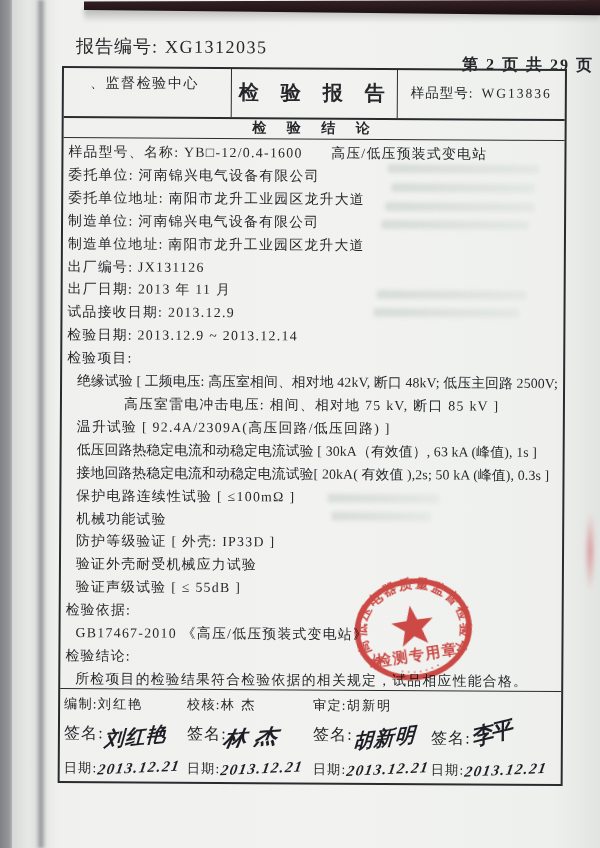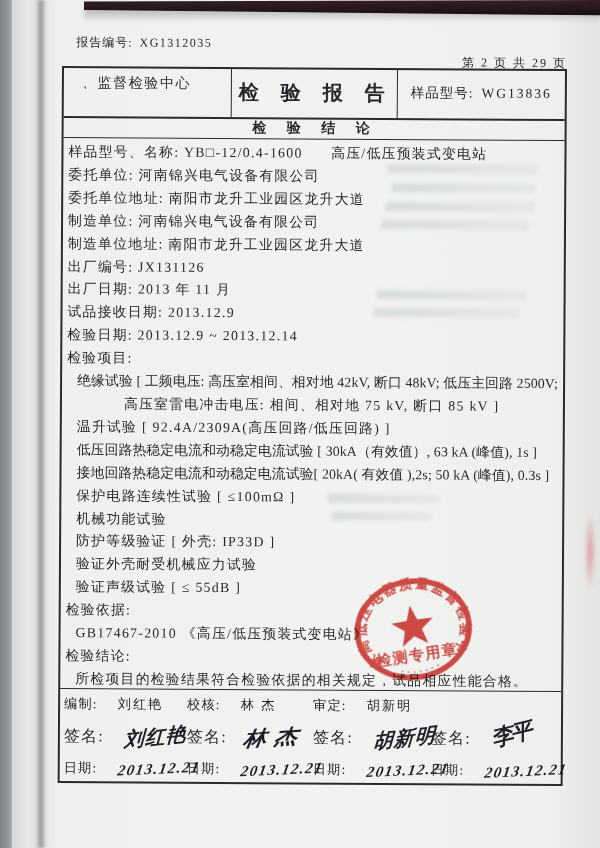--- a/index.html
+++ b/index.html
@@ -16,45 +16,45 @@
     background:linear-gradient(90deg,rgba(255,255,255,0),rgba(70,75,80,.55) 45%,rgba(70,75,80,.12) 80%,rgba(255,255,255,0));
     filter:blur(1.6px);}
   .top-band{position:absolute;left:84px;top:0;width:516px;height:16px;background:linear-gradient(#352025,#180f12);
     clip-path:polygon(0 10%,100% 0,100% 96%,0 62%);filter:blur(.5px);}
   .top-band-shadow{position:absolute;left:84px;top:8px;width:516px;height:14px;
     background:linear-gradient(rgba(60,55,58,.35),rgba(60,55,58,0));filter:blur(2px);}
 
   .doc{position:absolute;left:0;top:0;width:600px;height:848px;color:#26272b;
     transform:rotate(.35deg);transform-origin:62px 68px;}
 
-  .meta-note{position:absolute;left:76px;top:34px;font-size:12px;letter-spacing:1px;}
+  .meta-note{position:absolute;left:76px;top:34px;font-size:18px;letter-spacing:1px;}
   .meta-note .num{margin-left:7px;letter-spacing:1.5px;}
-  .page-info{position:absolute;left:462px;top:52px;font-size:12px;letter-spacing:2px;}
+  .page-info{position:absolute;left:462px;top:52px;font-size:16px;letter-spacing:2px;font-weight:bold;}
 
   .rtable{position:absolute;left:62px;top:66px;width:501px;border:2.5px solid #2a2b2f;background:rgba(255,255,255,.06);}
   .hd-row{display:flex;height:48px;border-bottom:2px solid #2a2b2f;}
   .hd-org{width:168px;border-right:1.5px solid #2a2b2f;padding:5px 0 0 11px;box-sizing:border-box;
     font-size:14px;letter-spacing:1.6px;line-height:20px;}
-  .hd-org .l2{padding-left:7px;}
+  .hd-org .l2{padding-left:7px;margin-left:8px;}
   .hd-title{width:166px;border-right:1.5px solid #2a2b2f;box-sizing:border-box;text-align:center;
     font-size:20px;font-weight:600;letter-spacing:5px;word-spacing:7px;line-height:46px;}
   .hd-wt{flex:1;text-align:center;font-size:13.5px;letter-spacing:1px;line-height:46px;}
   .hd-wt .num{letter-spacing:2px;margin-left:8px;}
   .concl-row{height:19px;border-bottom:1.5px solid #2a2b2f;text-align:center;
     font-size:14px;font-weight:600;letter-spacing:6px;word-spacing:5px;line-height:18px;}
   .body-cell{height:550px;padding:3px 6px 0 5px;box-sizing:border-box;overflow:hidden;}
   .bline{font-size:13.8px;line-height:22.9px;letter-spacing:1.3px;white-space:pre;}
   .i1{padding-left:10px;}
   .i2{padding-left:57px;}
   .tight{letter-spacing:.15px;}
 
   .foot{border-top:1.5px solid #2a2b2f;}
   .frow{display:grid;grid-template-columns:123px 126px 118px auto;align-items:center;padding-left:4px;}
   .row-approve{height:29px;font-size:13.2px;}
-  .fcell{display:flex;align-items:center;gap:20px;white-space:nowrap;}
+  .fcell{display:flex;white-space:nowrap;}
   .flabel{letter-spacing:1.2px;}
   .fname{letter-spacing:2px;}
   .row-sign{height:37px;}
   .row-date{height:26px;font-size:13.2px;}
   .hw{font-style:italic;font-weight:700;color:#1e1e26;display:inline-block;}
   .sig{font-size:20px;transform:rotate(-6deg) skewX(-8deg);letter-spacing:1px;}
   .sg1{transform:rotate(-4deg) skewX(-12deg) scaleX(1.15);}
   .sg2{transform:rotate(-7deg) skewX(-10deg);}
   .sg3{font-size:22px;transform:rotate(-14deg);margin-top:-10px;letter-spacing:-2px;}
   .hdate{font-size:15px;transform:rotate(-3deg) skewX(-12deg);letter-spacing:1.5px;white-space:nowrap;}

